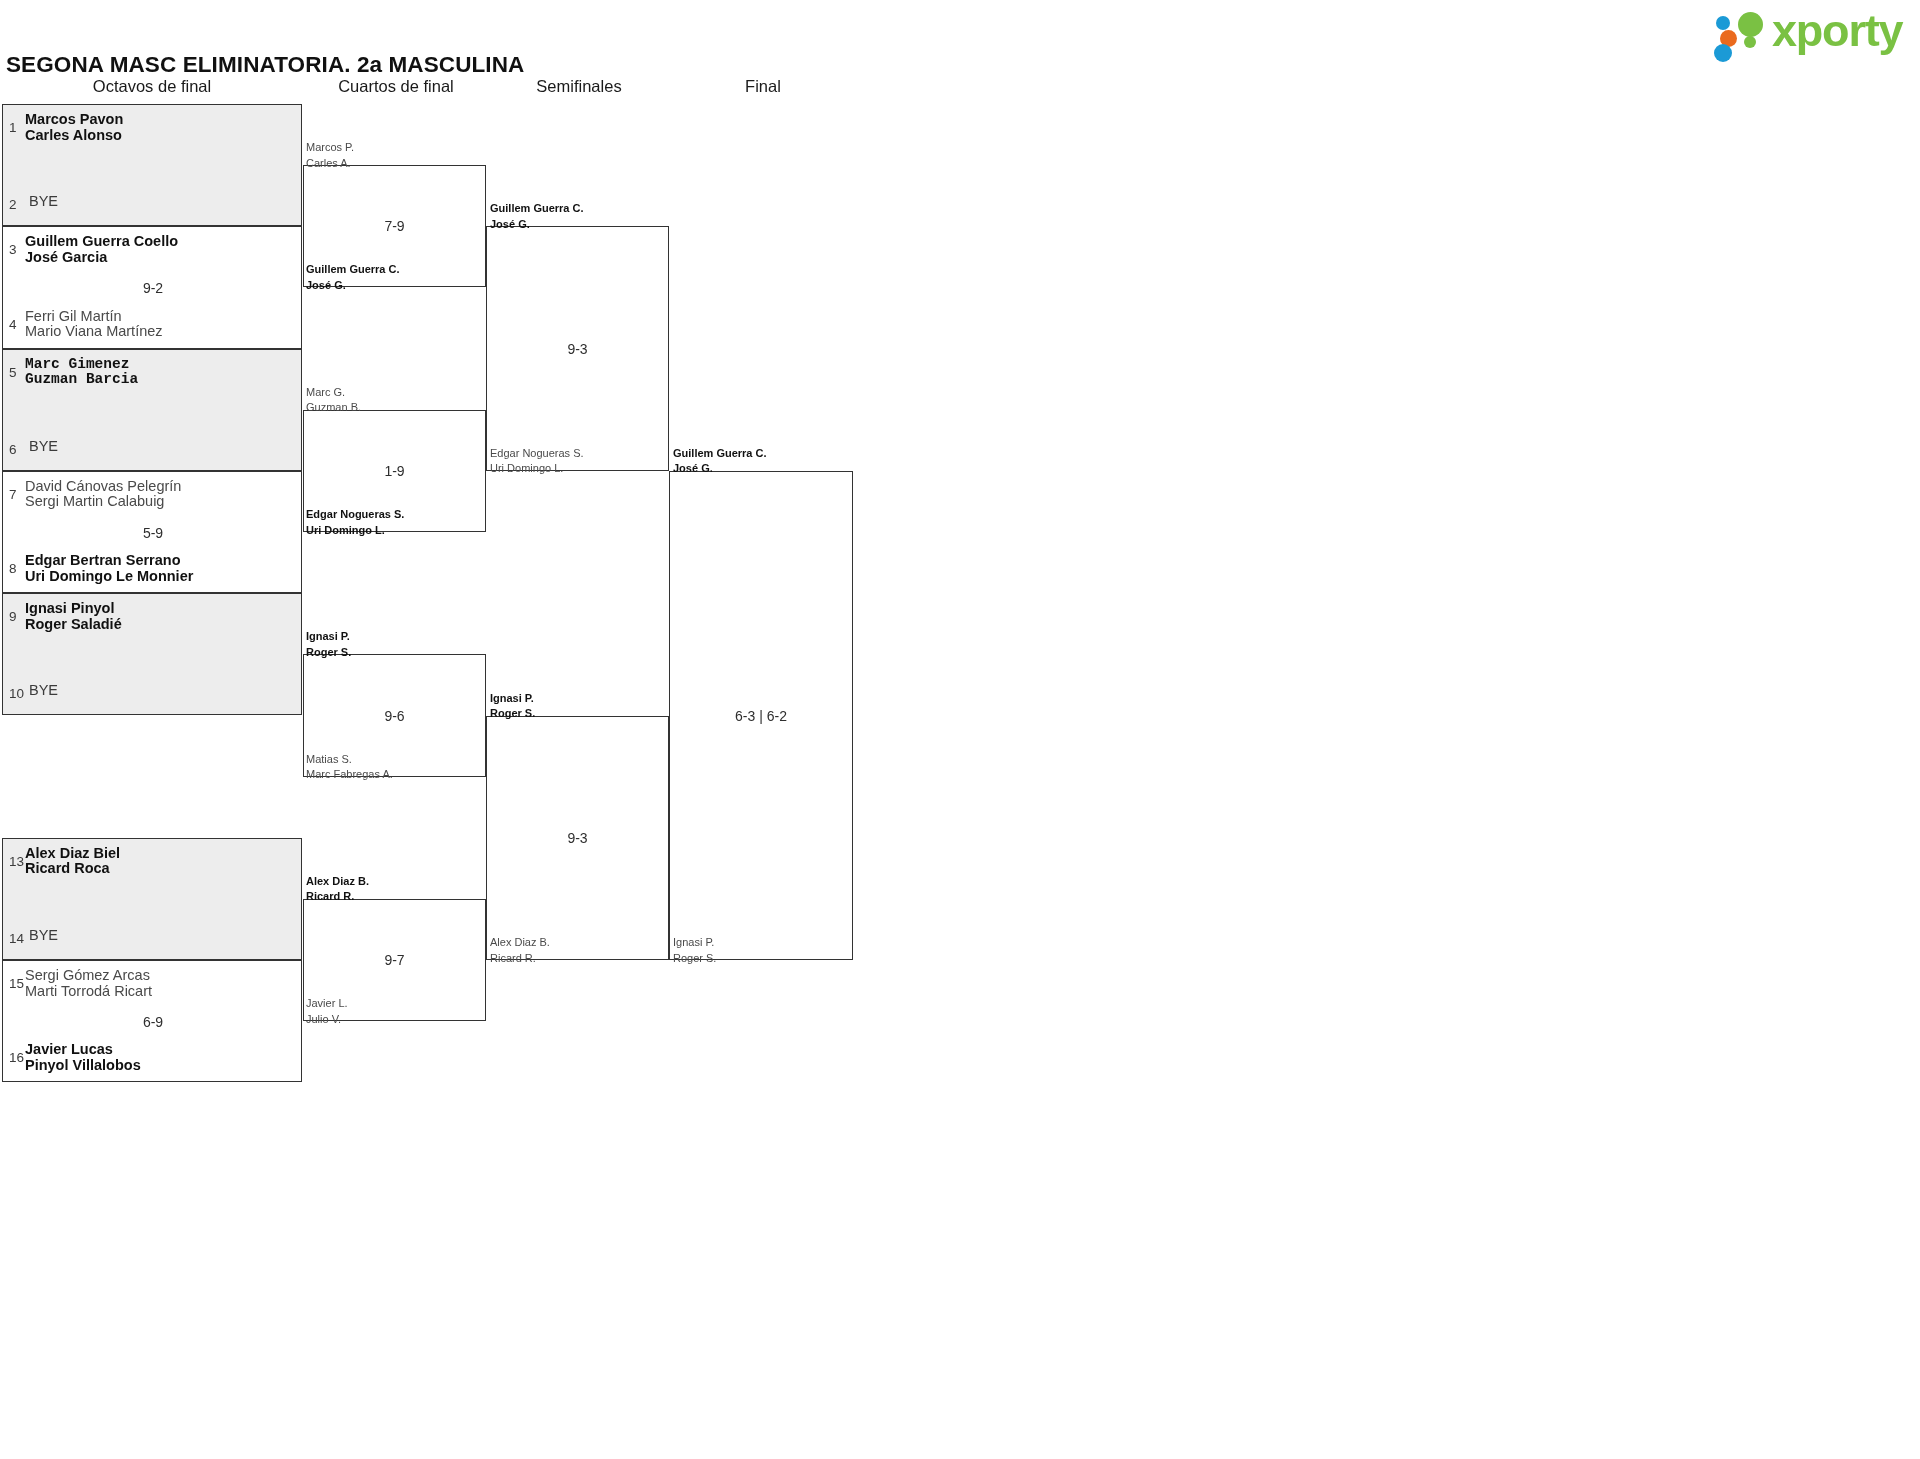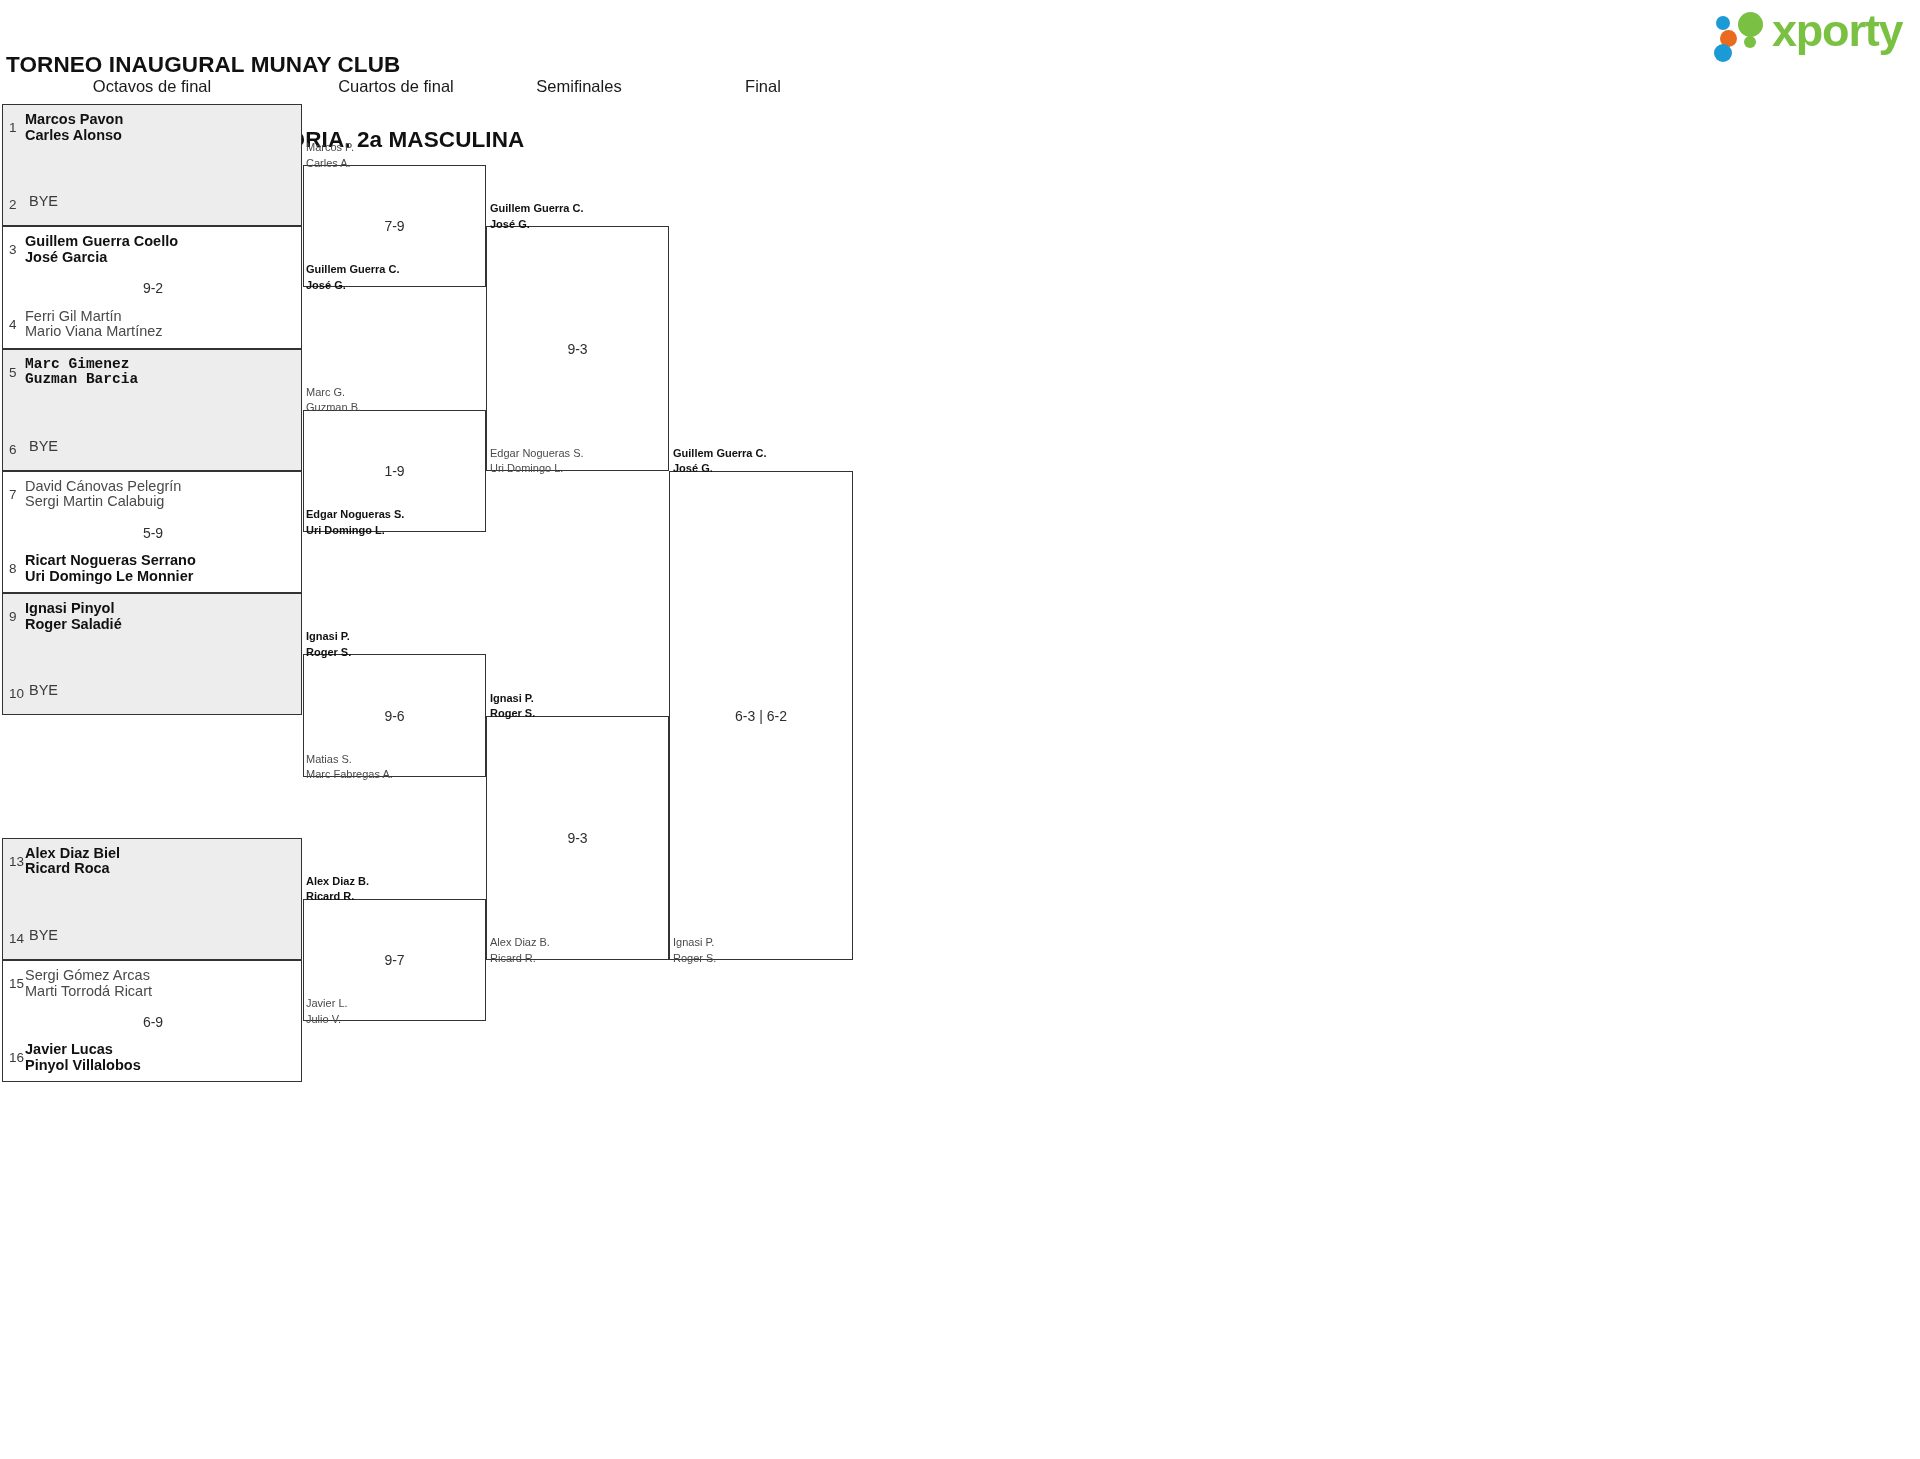--- a/index.html
+++ b/index.html
@@ -89,21 +89,20 @@
     position: absolute; font-size: 11px; line-height: 15.5px; white-space: nowrap; margin-top: 12px;
   }
   .adv.winner { font-weight: 700; color: #111111; }
   .adv.loser  { font-weight: 400; color: #4a4a4a; }
 </style>
 </head>
 <body>
 
 <div id="header">
   <div id="title-block">
-    <span id="title-line1">TORNEO INAUGURAL MUNAY CLUB</span>
     <span id="title-line2">SEGONA MASC ELIMINATORIA. 2a MASCULINA</span>
   </div>
 
   <div id="logo">
     <div id="logo-dots">
       <span class="dot" id="dot-blue-tl"></span>
       <span class="dot" id="dot-green-big"></span>
       <span class="dot" id="dot-orange"></span>
       <span class="dot" id="dot-green-sm"></span>
       <span class="dot" id="dot-blue-bl"></span>
@@ -155,21 +154,21 @@
     </div>
     <div class="r1-block plain" style="top: 470.9px; height: 122.3px;">
       <div class="seed" style="top: 15px;">7</div>
       <div class="team loser" style="top: 7px;">
         <span class="team-line">David Cánovas Pelegrín</span>
         <span class="team-line">Sergi Martin Calabuig</span>
       </div>
       <div class="r1-score" style="top: 53.15px;">5-9</div>
       <div class="seed" style="top: 89.3px;">8</div>
       <div class="team winner" style="top: 81.3px;">
-        <span class="team-line">Ricart Nogueras Serrano</span>
+        <span class="team-line">Edgar Bertran Serrano</span>
         <span class="team-line">Uri Domingo Le Monnier</span>
       </div>
     </div>
     <div class="r1-block shaded" style="top: 593.2px; height: 122.3px;">
       <div class="seed" style="top: 15px;">9</div>
       <div class="team winner" style="top: 7px;">
         <span class="team-line">Ignasi Pinyol</span>
         <span class="team-line">Roger Saladié</span>
       </div>
       <div class="seed" style="top: 92.3px;">10</div>

